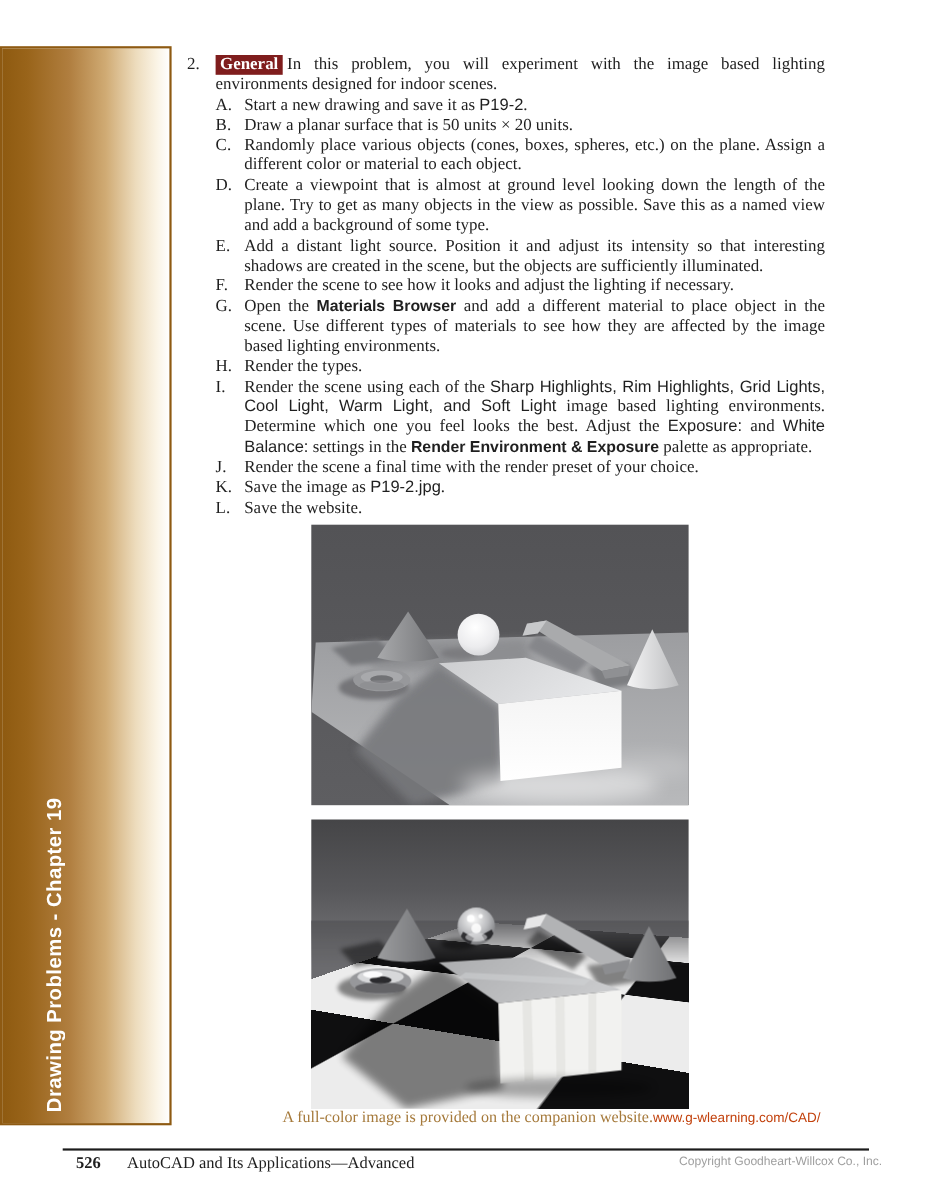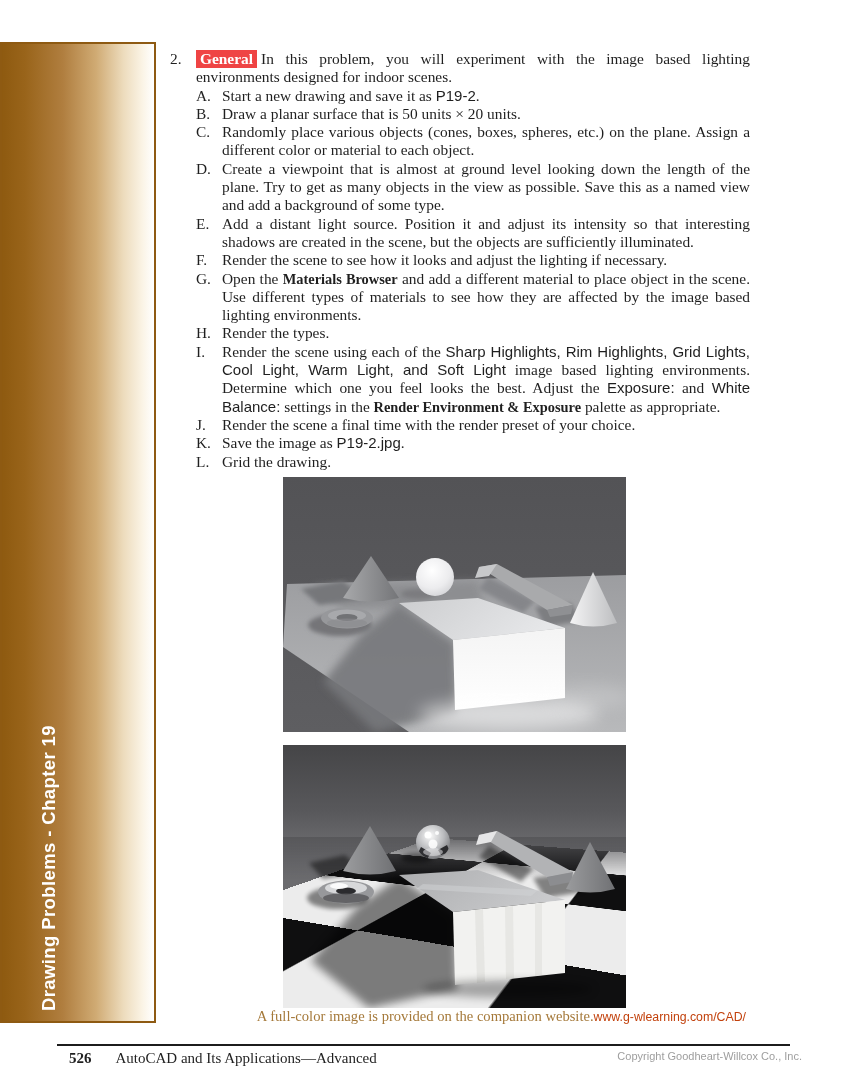--- a/index.html
+++ b/index.html
@@ -23,29 +23,29 @@
   }
 
   
   .content { position:absolute; left:170px; top:50px; width:580px;
     font-size:15.4px; line-height:18.3px; }
   .problem-row { display:flex; }
   .problem-number { width:26px; flex:none; }
   .problem-body { width:554px; }
   .intro { text-align:justify; margin:0 0 0 0; }
   .general-tag {
-    display:inline-block; background:#ef4444; color:#ffffff;
+    display:inline-block; background:#7f1d1d; color:#ffffff;
     font-weight:bold; padding:0 4px 1px 4px; margin-right:4px; line-height:17px;
   }
   .step { display:flex; }
   .step-letter { width:26px; flex:none; }
   .step-text { flex:1; text-align:justify; }
   .seg-serif { font-family:"Liberation Serif", serif;margin-top:23px; }
   .seg-sans { font-family:"Liberation Sans", sans-serif; font-size:15px; }
-  .seg-sans-bold { font-family:Liberation Serif, serif; font-size:14.4px; font-weight:bold; }
+  .seg-sans-bold { font-family:Liberation Sans, sans-serif; font-size:14.4px; font-weight:bold; }
 
   
   .figures { position:absolute; left:283px; top:477px; width:343px; }
   .figure { position:relative; width:343px; overflow:hidden; }
   .figure-1 { height:255px; background:linear-gradient(#535356,#5e5e61); margin-bottom:13px; }
   .figure-2 { height:263px; background:linear-gradient(#454547 0%,#58585b 25%,#67676a 36%,#6b6b6e 42%); }
   .figure svg { position:absolute; left:0; top:0; z-index:3; }
 
   .persp { position:absolute; inset:0; perspective:520px; perspective-origin:171px 55px; overflow:hidden; z-index:1; }
   .checker {
@@ -128,21 +128,21 @@
             <div class="step">
               <div class="step-letter">J.</div>
               <div class="step-text"><span class="seg-serif">Render the scene a final time with the render preset of your choice.</span></div>
             </div>
             <div class="step">
               <div class="step-letter">K.</div>
               <div class="step-text"><span class="seg-serif">Save the image as </span><span class="seg-sans">P19-2.jpg</span><span class="seg-serif">.</span></div>
             </div>
             <div class="step">
               <div class="step-letter">L.</div>
-              <div class="step-text"><span class="seg-serif">Grid the drawing.</span></div>
+              <div class="step-text"><span class="seg-serif">Save the website.</span></div>
             </div>
           </div>
       </div>
     </div>
   </div>
 
   <div class="figures">
 
     <div class="figure figure-1">
       <svg width="343" height="255" viewBox="0 0 343 255">

